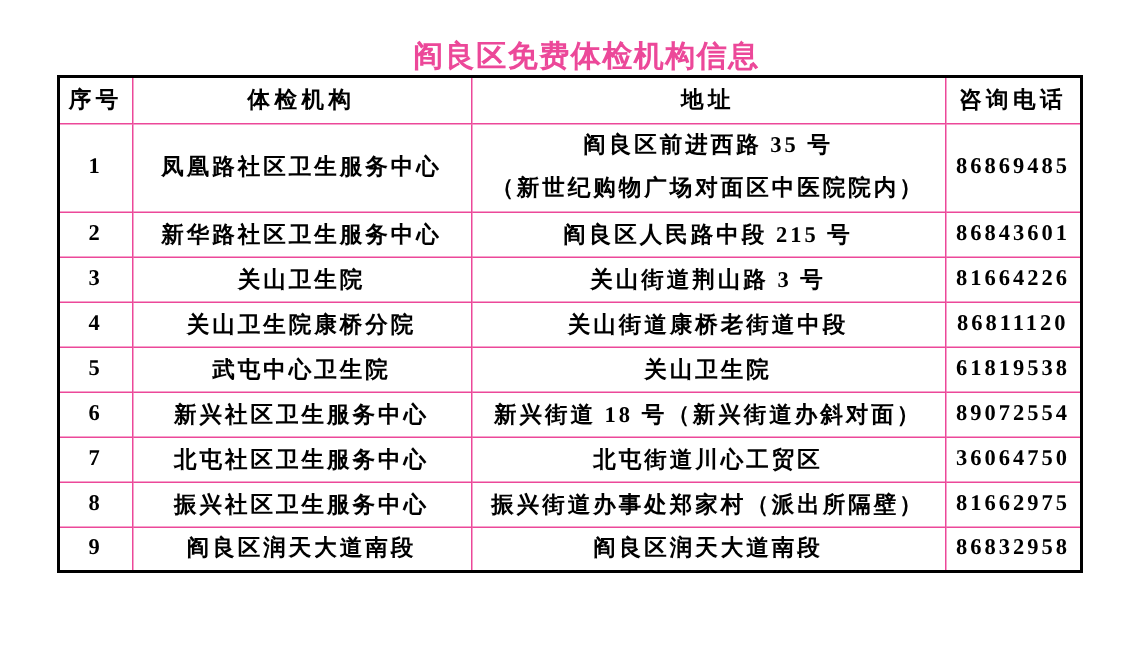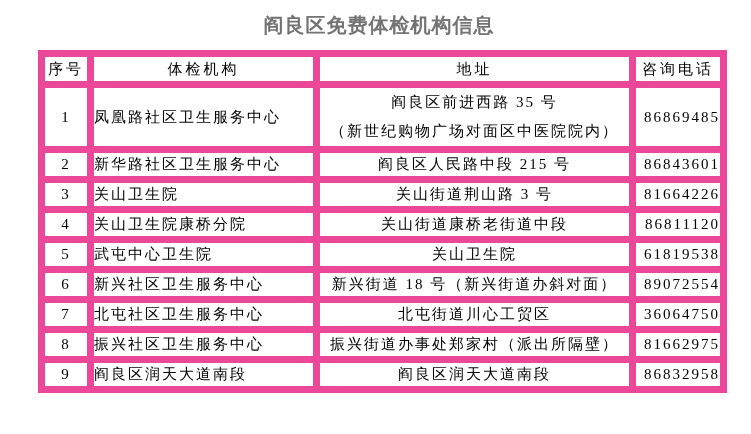--- a/index.html
+++ b/index.html
@@ -9,65 +9,65 @@
   }
   .page {
     position: relative;
     width: 751px;
     height: 434px;
     background: #ffffff;
     overflow: hidden;
     color: #000000;
   }
   .title {
-    margin: 0;
+    margin: 12px;
     position: absolute;
     top: 12px;
     left: 38px;
     width: 682px;
     text-align: center;
     font-family: "Liberation Sans", "DejaVu Sans", sans-serif;
     font-weight: bold;
     font-size: 20px;
     letter-spacing: 1px;
-    color: #737373;
+    color: #ec4899;
   }
   table.clinics {
     position: absolute;
     top: 50px;
     left: 38px;
     width: 682px;
     border-collapse: collapse;
     table-layout: fixed;
     border: 2px solid #000000;
     font-family: "Liberation Serif", "DejaVu Serif", serif;
     font-size: 15px;
     color: #000000;
   }
   table.clinics col.c1 { width: 49px; }
   table.clinics col.c2 { width: 226px; }
   table.clinics col.c3 { width: 316px; }
   table.clinics col.c4 { width: 91px; }
   table.clinics th, table.clinics td {
-    border: 7px solid #ec4899;
+    border: 1px solid #ec4899;
     padding: 0;
     vertical-align: middle;
-    font-weight: normal;
+    font-weight: bold;
     letter-spacing: 2px;
     overflow: hidden;
     white-space: nowrap;
   }
   tr.hdr    { height: 31px; }
   tr.row-1  { height: 59px; }
   tr.row-n  { height: 30px; }
   table.clinics th { text-align: center; letter-spacing: 3px; }
   td.c-no    { text-align: center; letter-spacing: 0; }
-  td.c-org   { text-align: left; padding-left: 8px; margin-left: 28px; }
+  td.c-org   { text-align: center; padding-left: 8px; margin-left: 28px; }
   td.c-addr  { text-align: center; padding-left: 8px; }
-  td.c-phone { text-align: right; letter-spacing: 1px; }
+  td.c-phone { text-align: center; letter-spacing: 1px; }
   td.c-addr .line { line-height: 29px; }
 </style>
 </head>
 <body>
 
 <div class="page">
   <h1 class="title">阎良区免费体检机构信息</h1>
 
   <table class="clinics">
     <colgroup>

